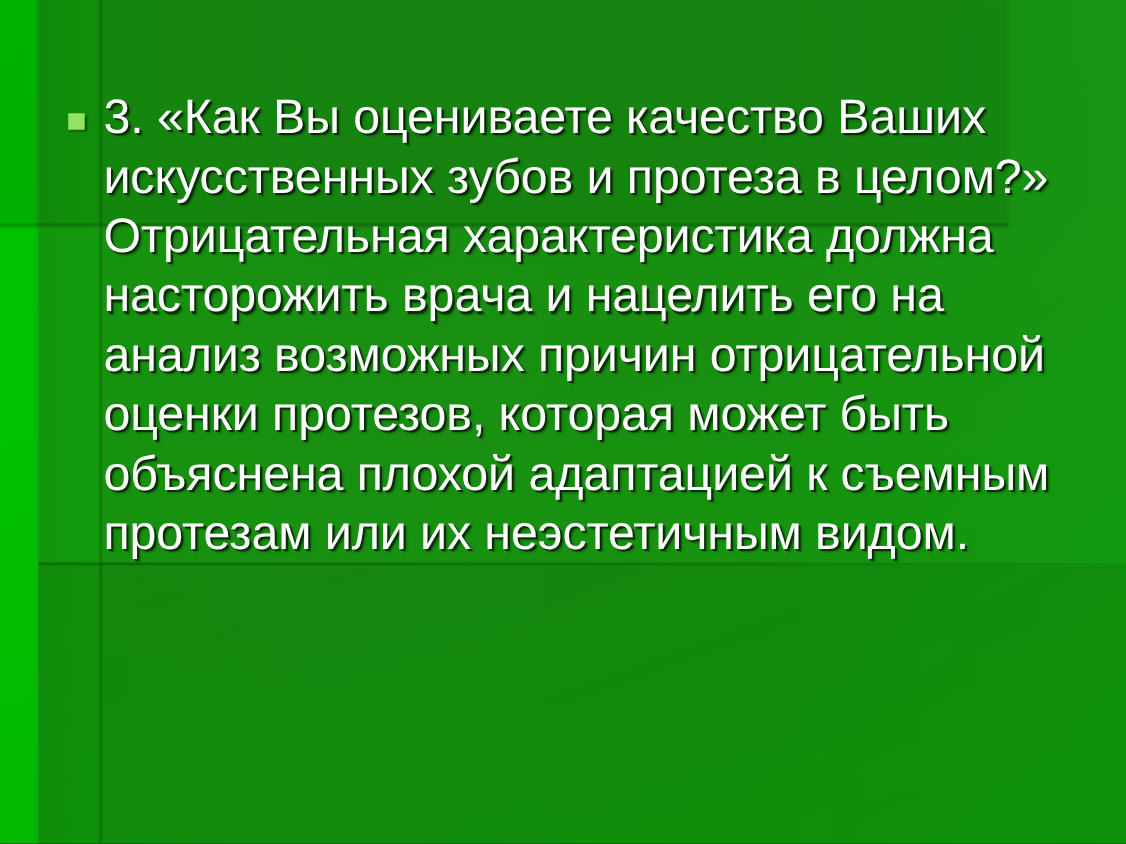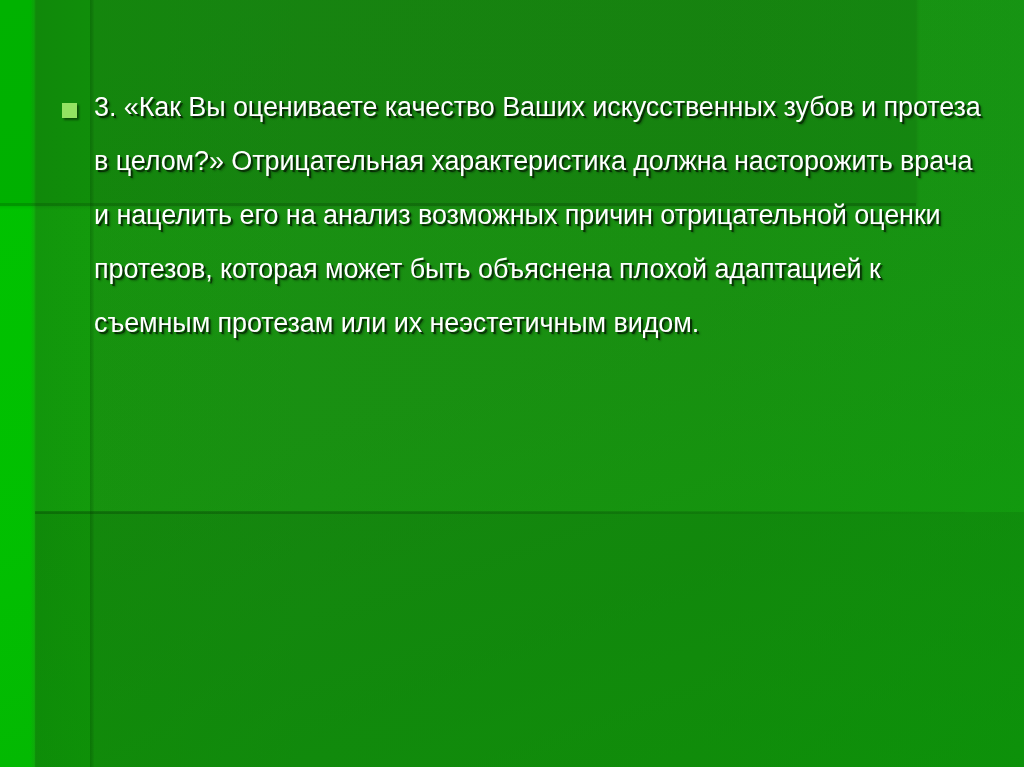--- a/index.html
+++ b/index.html
@@ -110,21 +110,21 @@
     width: 15px;
     height: 15px;
     margin-top: 23px;
     margin-right: 17px;
     background: #93e362;
     box-shadow: 2px 2px 2px rgba(0,0,0,0.45);
   }
   .bullet-text {
     flex: 1 1 auto;
     color: #ffffff;
-    font-size: 27px;
+    font-size: 44px;
     line-height: 54px;
     letter-spacing: -0.1px;
     white-space: pre-line;
     text-shadow:
        2px 2px 0px rgba(0,0,0,0.55),
        3px 3px 2px rgba(0,0,0,0.30);
   }
 </style>
 </head>
 <body>

